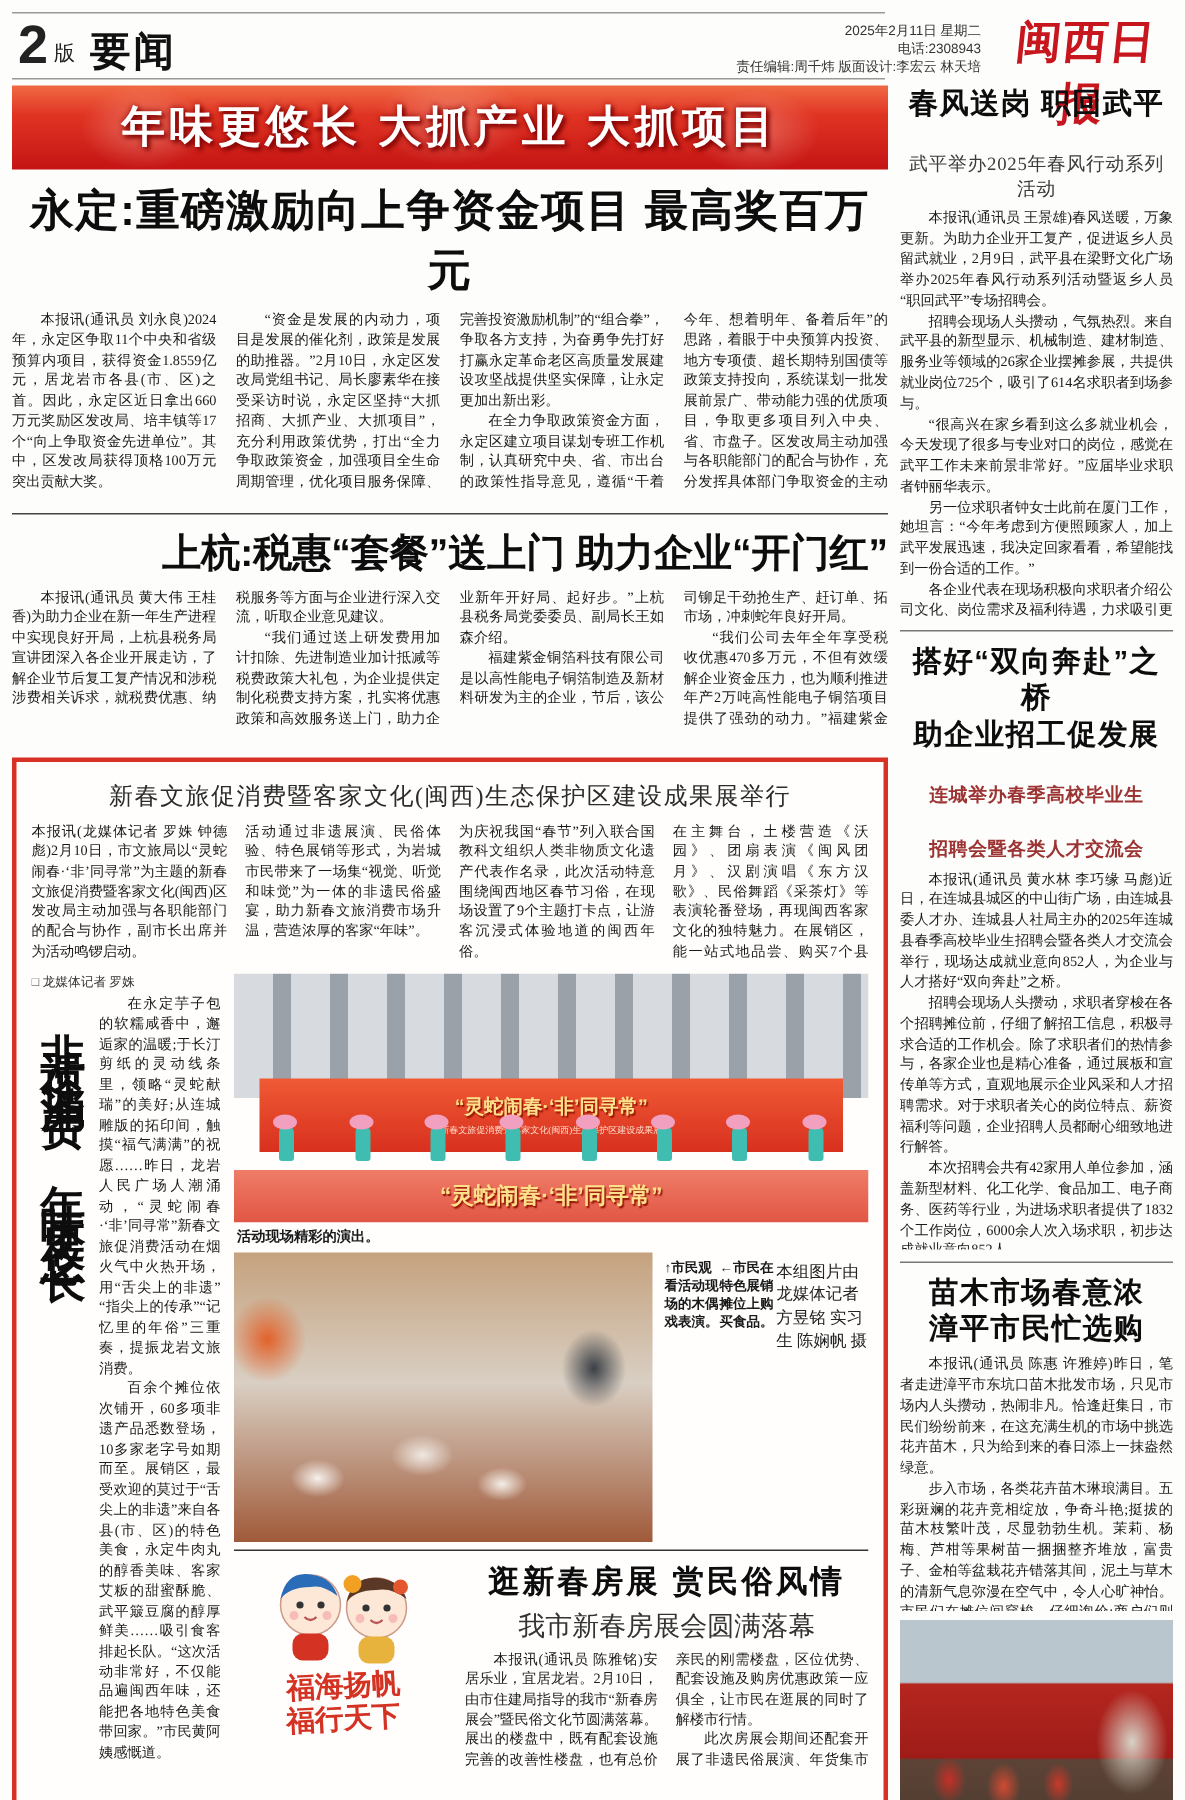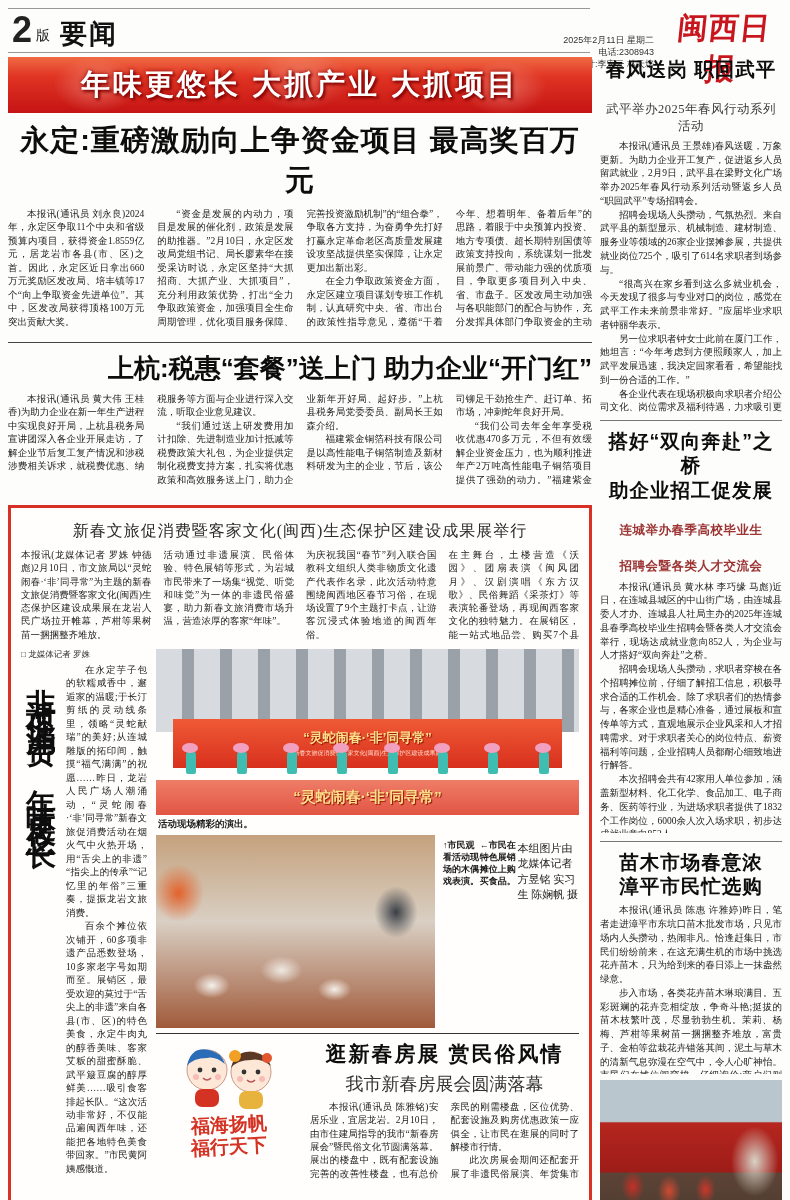--- a/index.html
+++ b/index.html
@@ -8,21 +8,21 @@
   .page { position:relative; width:790px; height:1200px; background:#fdfdfb; margin:0 auto; overflow:hidden; }
 
   
   .header { position:absolute; left:8px; top:6px; width:774px; height:48px; }
   .hdr-rule-top { position:absolute; left:0; top:2px; width:582px; border-top:1px solid #999; }
   .hdr-rule-bot { position:absolute; left:0; top:46px; width:582px; border-top:1px solid #999; }
   .page-label { position:absolute; left:4px; top:6px; display:flex; align-items:flex-end; gap:4px; font-family:"Liberation Sans","DejaVu Sans",sans-serif; }
   .ed-num { font-size:36px; font-weight:700; line-height:1; color:#222; }
   .ed-ban { font-size:14px; padding-bottom:3px; color:#222; }
   .section-name { font-size:27px; font-weight:900; line-height:1; margin-left:6px; color:#111; letter-spacing:2px; }
-  .pub-info { position:absolute; right:128px; top:8px; text-align:right; font-size:9px; line-height:1.35; color:#333; font-family:"Liberation Sans",sans-serif;margin-top:20px; }
+  .pub-info { position:absolute; right:128px; top:8px; text-align:right; font-size:9px; line-height:1.35; color:#333; font-family:"Liberation Sans",sans-serif; }
   .masthead { position:absolute; right:0; top:2px; width:120px; text-align:center; font-size:30px; font-weight:900; color:#c8161e; transform:skewX(-6deg); font-family:"Liberation Serif",serif; letter-spacing:1px; }
 
   
   .main-col { position:absolute; left:8px; top:57px; width:584px; }
   .banner { height:56px; background:linear-gradient(180deg,#f06a44 0%,#e03423 35%,#c51414 100%); display:flex; align-items:center; justify-content:center; position:relative; overflow:hidden; }
   .banner:before { content:""; position:absolute; inset:0; background:
      radial-gradient(60px 40px at 15% 50%, rgba(255,220,200,.35), transparent 70%),
      radial-gradient(70px 44px at 50% 40%, rgba(255,230,210,.3), transparent 70%),
      radial-gradient(60px 40px at 85% 55%, rgba(255,220,200,.32), transparent 70%); }
   .banner-text { position:relative; font-family:"Liberation Sans",sans-serif; font-weight:900; font-size:29px; color:#fff; letter-spacing:3px; text-shadow:0 0 4px #8f0505, 2px 2px 3px #7e0404; }
@@ -145,21 +145,21 @@
           <p>本报讯(通讯员 黄大伟 王桂香)为助力企业在新一年生产进程中实现良好开局，上杭县税务局宣讲团深入各企业开展走访，了解企业节后复工复产情况和涉税涉费相关诉求，就税费优惠、纳税服务等方面与企业进行深入交流，听取企业意见建议。</p>
           <p>“我们通过送上研发费用加计扣除、先进制造业加计抵减等税费政策大礼包，为企业提供定制化税费支持方案，扎实将优惠政策和高效服务送上门，助力企业新年开好局、起好步。”上杭县税务局党委委员、副局长王如森介绍。</p>
           <p>福建紫金铜箔科技有限公司是以高性能电子铜箔制造及新材料研发为主的企业，节后，该公司铆足干劲抢生产、赶订单、拓市场，冲刺蛇年良好开局。</p>
           <p>“我们公司去年全年享受税收优惠470多万元，不但有效缓解企业资金压力，也为顺利推进年产2万吨高性能电子铜箔项目提供了强劲的动力。”福建紫金铜箔科技有限公司办税人员张莉娜表示，相信在税务部门的好服务和税收优惠的好政策支持下，新的一年公司能取得更大飞跃。</p>
         </div>
     </article>
 
     <section class="feature">
       <div class="feature-subtitle">新春文旅促消费暨客家文化(闽西)生态保护区建设成果展举行</div>
       <div class="feature-intro">
-          <p>本报讯(龙媒体记者 罗姝 钟德彪)2月10日，市文旅局以“灵蛇闹春·‘非’同寻常”为主题的新春文旅促消费暨客家文化(闽西)生态保护区建设成果展在龙岩人民广场拉开帷幕，芦柑等果树苗一捆捆整齐堆放。</p>
+          <p>本报讯(龙媒体记者 罗姝 钟德彪)2月10日，市文旅局以“灵蛇闹春·‘非’同寻常”为主题的新春文旅促消费暨客家文化(闽西)区发改局主动加强与各职能部门的配合与协作，副市长出席并为活动鸣锣启动。</p>
           <p>活动通过非遗展演、民俗体验、特色展销等形式，为岩城市民带来了一场集“视觉、听觉和味觉”为一体的非遗民俗盛宴，助力新春文旅消费市场升温，营造浓厚的客家“年味”。</p>
           <p>为庆祝我国“春节”列入联合国教科文组织人类非物质文化遗产代表作名录，此次活动特意围绕闽西地区春节习俗，在现场设置了9个主题打卡点，让游客沉浸式体验地道的闽西年俗。</p>
           <p>在主舞台，土楼营造《沃园》、团扇表演《闽风团月》、汉剧演唱《东方汉歌》、民俗舞蹈《采茶灯》等表演轮番登场，再现闽西客家文化的独特魅力。在展销区，能一站式地品尝、购买7个县(市、区)具有特色年味的食品类、技艺类非遗代表性产品。</p>
         </div>
 
       <div class="feature-row">
 
         <div class="left-art">
           <div class="left-byline">□ 龙媒体记者 罗姝</div>
           <div class="left-art-inner">

